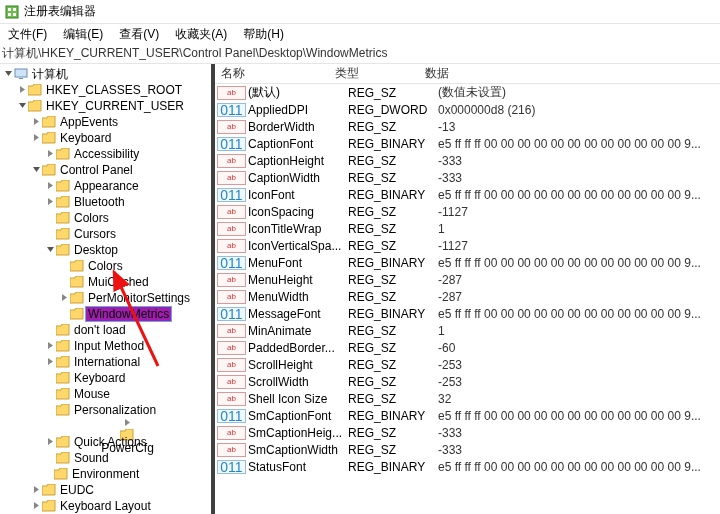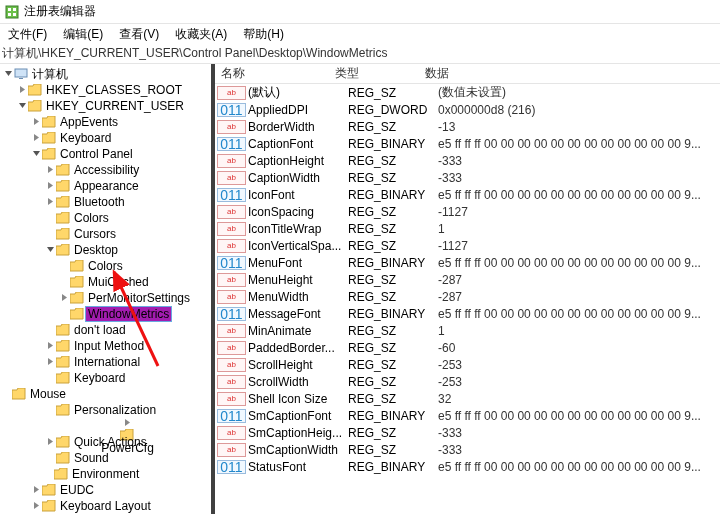--- a/index.html
+++ b/index.html
@@ -119,51 +119,51 @@
         <span class="exp"><svg width="9" height="9">
             <path d="M2 1 L7 4.5 L2 8 Z" fill="#888"></path>
           </svg></span>
         <span class="folder">
           <svg width="14" height="12" viewBox="0 0 14 12">
             <path d="M0 2 L5 2 L6 0 L13 0 L13 11 L0 11 Z" fill="#ffd76a" stroke="#caa13a"></path>
           </svg>
         </span>
         <span class="label">Keyboard</span>
       </div>
+      <div class="tree-row" style="padding-left: 44px;">
+        <span class="exp"><svg width="9" height="9">
+            <path d="M2 1 L7 4.5 L2 8 Z" fill="#888"></path>
+          </svg></span>
+        <span class="folder">
+          <svg width="14" height="12" viewBox="0 0 14 12">
+            <path d="M0 2 L5 2 L6 0 L13 0 L13 11 L0 11 Z" fill="#ffd76a" stroke="#caa13a"></path>
+          </svg>
+        </span>
+        <span class="label">Accessibility</span>
+      </div>
       <div class="tree-row" style="padding-left: 30px;">
         <span class="exp"><svg width="9" height="9">
             <path d="M1 2 L8 2 L4.5 7 Z" fill="#555"></path>
           </svg></span>
         <span class="folder">
           <svg width="14" height="12" viewBox="0 0 14 12">
             <path d="M0 2 L5 2 L6 0 L13 0 L13 11 L0 11 Z" fill="#ffd76a" stroke="#caa13a"></path>
           </svg>
         </span>
         <span class="label">Control Panel</span>
       </div>
       <div class="tree-row" style="padding-left: 44px;">
         <span class="exp"><svg width="9" height="9">
             <path d="M2 1 L7 4.5 L2 8 Z" fill="#888"></path>
           </svg></span>
         <span class="folder">
           <svg width="14" height="12" viewBox="0 0 14 12">
             <path d="M0 2 L5 2 L6 0 L13 0 L13 11 L0 11 Z" fill="#ffd76a" stroke="#caa13a"></path>
           </svg>
         </span>
-        <span class="label">Accessibility</span>
-      </div>
-      <div class="tree-row" style="padding-left: 44px;">
-        <span class="exp"><svg width="9" height="9">
-            <path d="M2 1 L7 4.5 L2 8 Z" fill="#888"></path>
-          </svg></span>
-        <span class="folder">
-          <svg width="14" height="12" viewBox="0 0 14 12">
-            <path d="M0 2 L5 2 L6 0 L13 0 L13 11 L0 11 Z" fill="#ffd76a" stroke="#caa13a"></path>
-          </svg>
-        </span>
         <span class="label">Appearance</span>
       </div>
       <div class="tree-row" style="padding-left: 44px;">
         <span class="exp"><svg width="9" height="9">
             <path d="M2 1 L7 4.5 L2 8 Z" fill="#888"></path>
           </svg></span>
         <span class="folder">
           <svg width="14" height="12" viewBox="0 0 14 12">
             <path d="M0 2 L5 2 L6 0 L13 0 L13 11 L0 11 Z" fill="#ffd76a" stroke="#caa13a"></path>
           </svg>
@@ -270,21 +270,21 @@
       </div>
       <div class="tree-row" style="padding-left: 44px;">
         <span class="exp"></span>
         <span class="folder">
           <svg width="14" height="12" viewBox="0 0 14 12">
             <path d="M0 2 L5 2 L6 0 L13 0 L13 11 L0 11 Z" fill="#ffd76a" stroke="#caa13a"></path>
           </svg>
         </span>
         <span class="label">Keyboard</span>
       </div>
-      <div class="tree-row" style="">
+      <div class="tree-row" style="padding-left: 44px;">
         <span class="exp"></span>
         <span class="folder">
           <svg width="14" height="12" viewBox="0 0 14 12">
             <path d="M0 2 L5 2 L6 0 L13 0 L13 11 L0 11 Z" fill="#ffd76a" stroke="#caa13a"></path>
           </svg>
         </span>
         <span class="label">Mouse</span>
       </div>
       <div class="tree-row" style="padding-left: 44px;">
         <span class="exp"></span>

